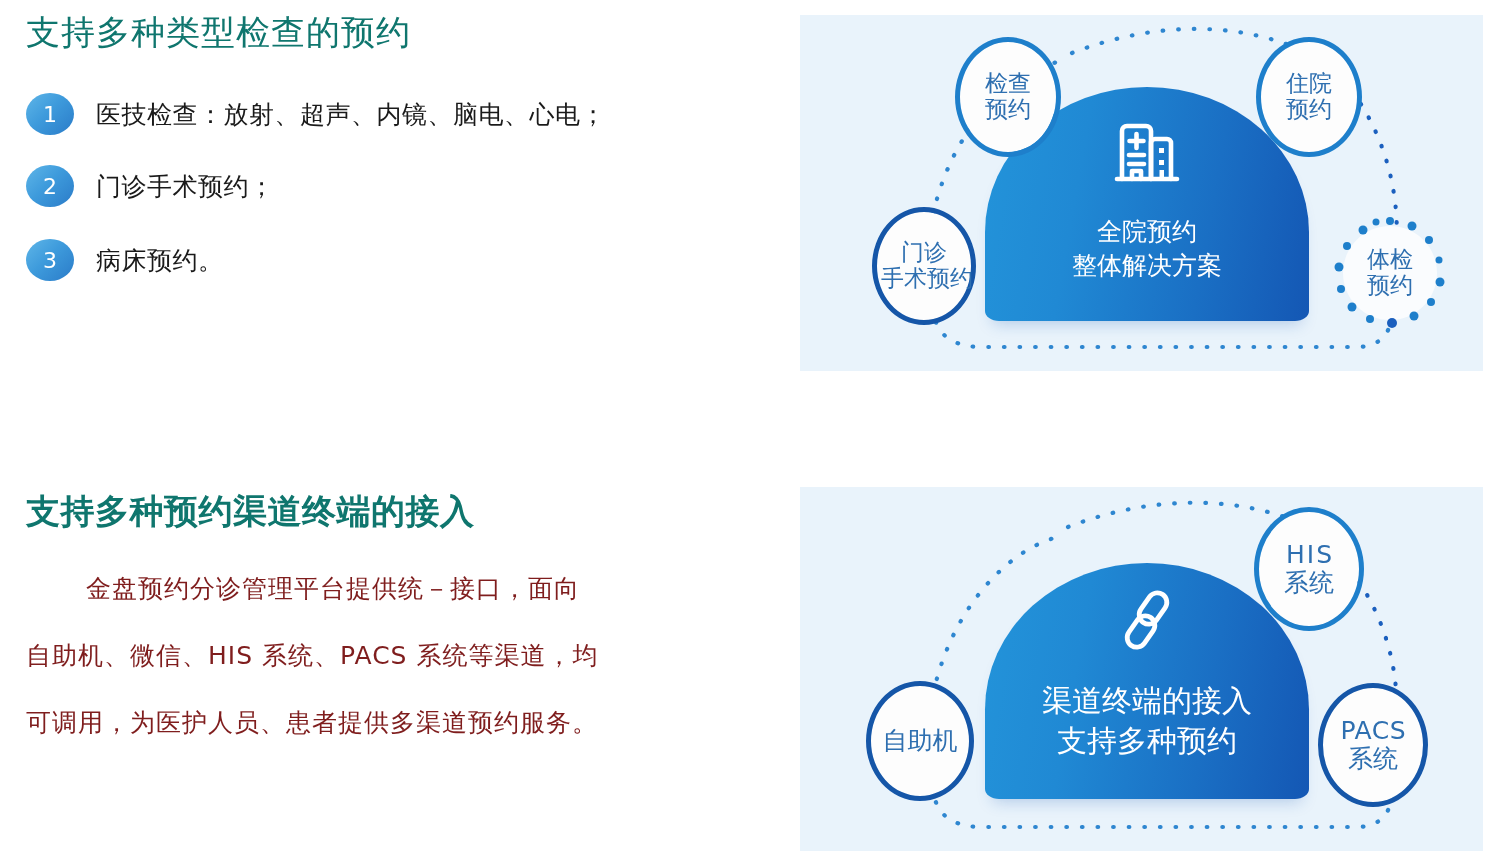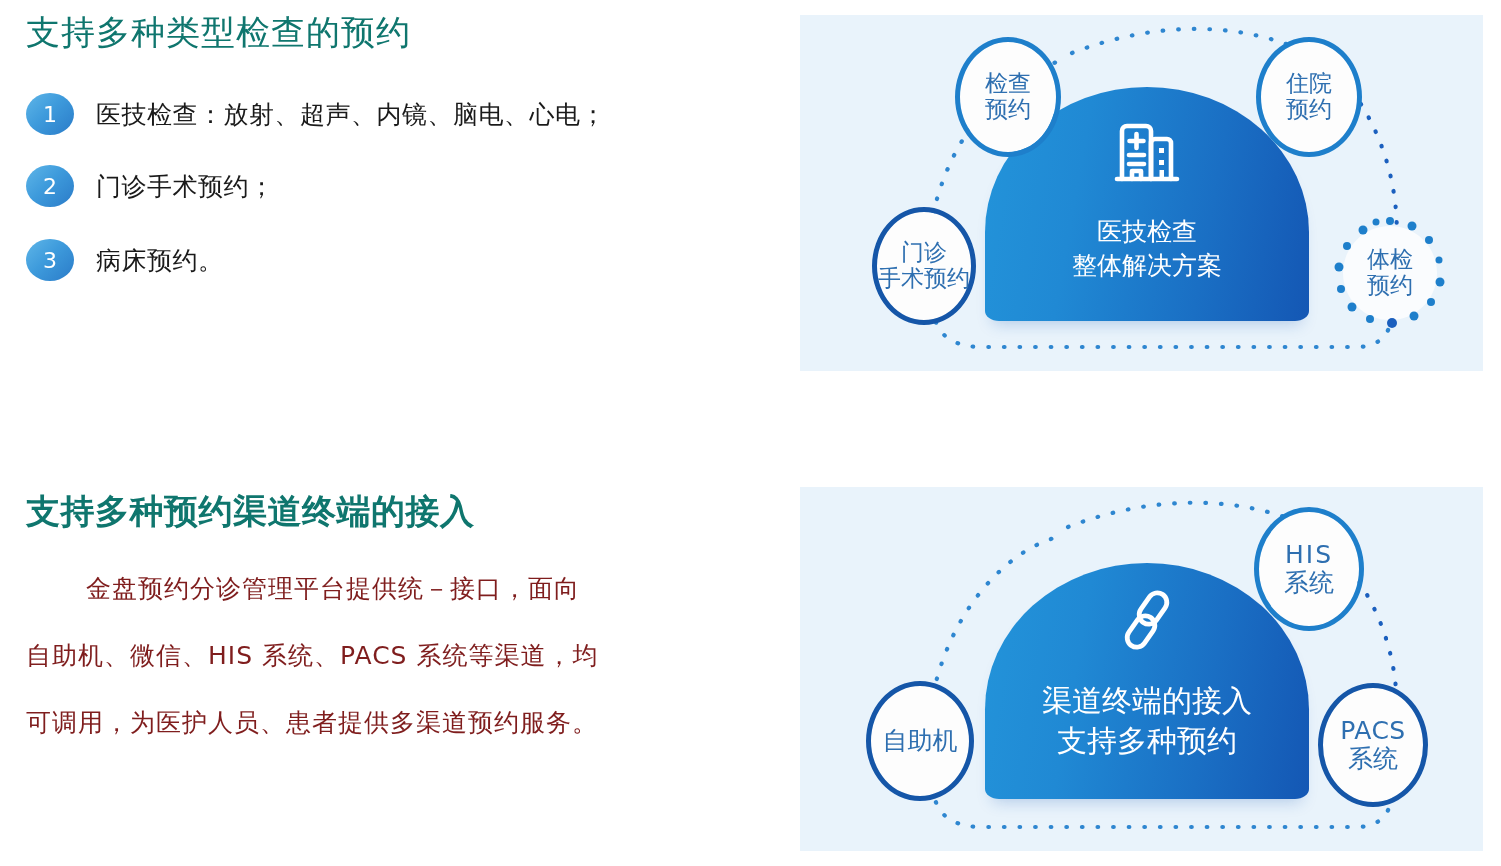--- a/index.html
+++ b/index.html
@@ -75,21 +75,21 @@
     position:absolute;left:50%;transform:translateX(-50%);
     color:#ffffff;text-align:center;white-space:nowrap;
     line-height:1.34;
   }
 
   
   .bubble{
     position:absolute;border-radius:50%;
     background:#FDFDFD;
     display:flex;align-items:center;justify-content:center;
-    text-align:center;
+    text-align:right;
     color:#2E6FB0;
     line-height:1.12;
     white-space:nowrap;
   }
   .bubble.ring{
     border:5px solid #1E7FCB;
     background-clip:padding-box;
   }
   .bubble span{display:block;}
 
@@ -139,21 +139,21 @@
               <path d="M17 36 H32"></path>
               <path d="M17 45 H32"></path>
               <path d="M20 60 V52 h9 v8"></path>
             </g>
             <rect x="47" y="29" width="5" height="5" fill="#ffffff"></rect>
             <rect x="47" y="41" width="5" height="5" fill="#ffffff"></rect>
             <rect x="47.5" y="51" width="4.5" height="9" fill="#ffffff"></rect>
           </svg>
         </div>
         <div class="dome-label" style="top:128px;font-size:25px;">
-          <div>医技检查</div>
+          <div>全院预约</div>
           <div>整体解决方案</div>
         </div>
       </div>
 
       <div class="bubble ring" style="left:155px;top:22px;width:96px;height:110px;font-size:23px;
                   border-color:#1E7FCB;">
         <div>
           <span>检查</span>
           <span>预约</span>
         </div>

